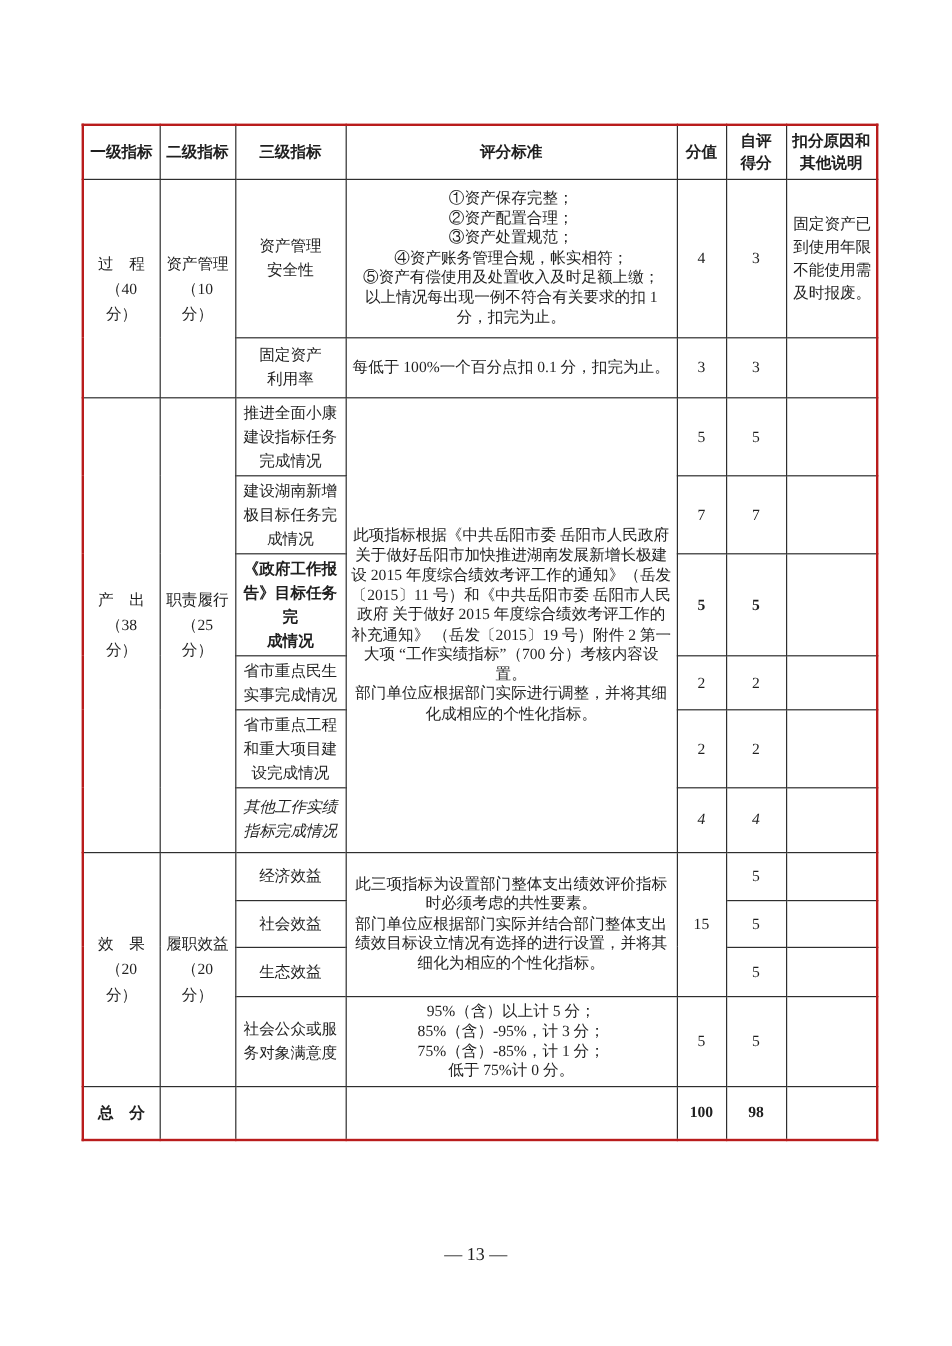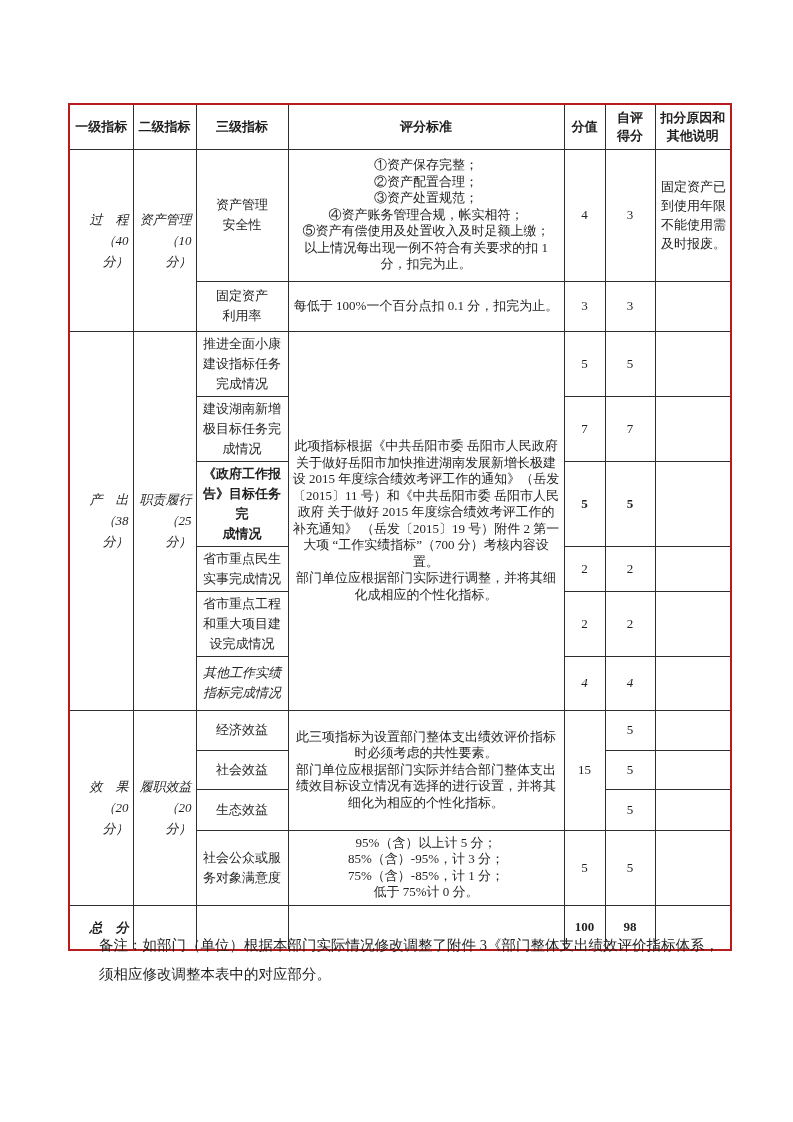--- a/index.html
+++ b/index.html
@@ -19,21 +19,21 @@
     border: 1px solid #2e2e2e;
     font-size: 13px;
     vertical-align: middle;
     padding: 2px 4px;
     overflow: hidden;
   }
   table.eval { border: 2px solid #b91c1c; }
 
   th.hd { font-weight: bold; text-align: center; white-space: pre-line; line-height: 18px; }
 
-  td.lvl { text-align: right; white-space: pre-line; line-height: 21px; font-style: italic; }
+  td.lvl { text-align: center; white-space: pre-line; line-height: 21px; }
   td.lvl3 { text-align: center; white-space: pre-line; line-height: 20px; font-size: 13px; }
   td.crit {
     text-align: center; padding: 5px 7px;
     font-size: 12.5px; line-height: 16.5px;
     white-space: pre-line;
   }
   td.num { text-align: center; font-size: 12.5px; }
   td.remark {
     text-align: right; padding: 4px 6px;
     font-size: 12.5px; line-height: 19px;
@@ -214,16 +214,15 @@
         <td></td>
         <td></td>
         <td></td>
         <td class="num">100</td>
         <td class="num">98</td>
         <td></td>
       </tr>
     </tbody>
   </table>
 
-  <div class="note">备注：如部门（单位）根据本部门实际情况修改调整了附件 3《部门整体支出绩效评价指标体系，
-须相应修改调整本表中的对应部分。</div>
+  <div class="page-number">— 13 —</div>
 
 </div>
 
 </body></html>

